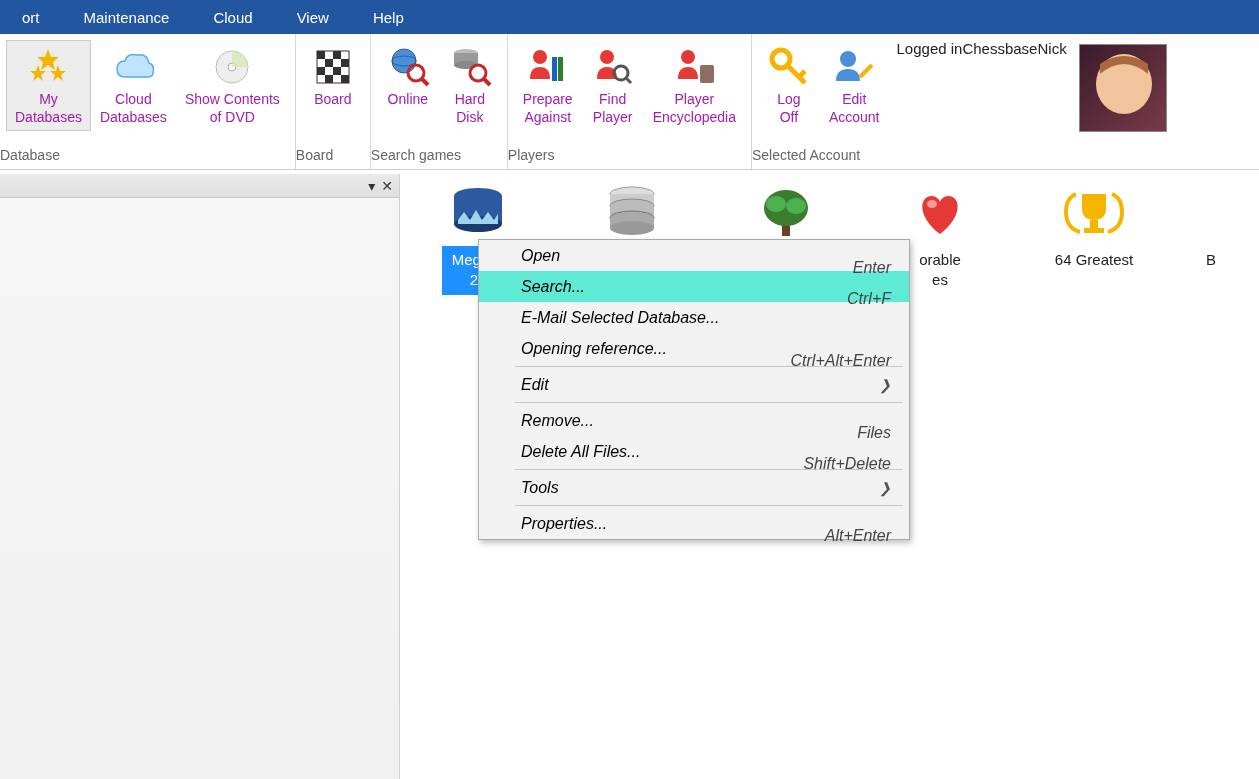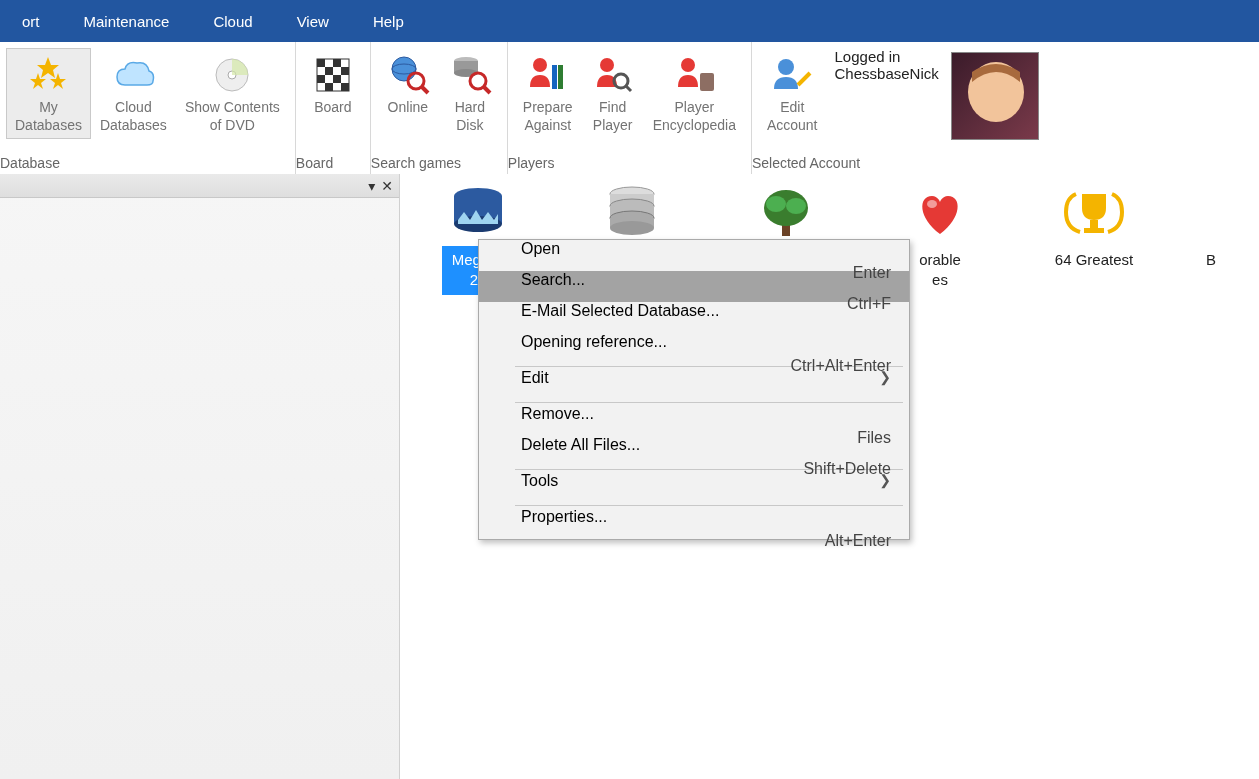--- a/index.html
+++ b/index.html
@@ -1,51 +1,51 @@
 <!DOCTYPE html>
 <html><head>
 <meta charset="utf-8">
 <style>
 * { box-sizing: border-box; margin: 0; padding: 0; }
 body { font-family: "Segoe UI", Tahoma, sans-serif; font-size: 14px; background: #fff; overflow: hidden; width: 1259px; height: 779px; position: relative; }
 
 
-.menubar { background: #2256a0; height: 42px; display: flex; align-items: center; color: #fff; padding-left: 0; }
+.menubar { background: #2256a0; height: 34px; display: flex; align-items: center; color: #fff; padding-left: 0; }
 .menubar .mi { padding: 0 22px; height: 100%; display: flex; align-items: center; cursor: pointer; font-size: 15px; }
 
 
 .ribbon { background: #fff; display: flex; border-bottom: 1px solid #d0d0d0; height: 136px; }
 .group { border-right: 1px solid #d8d8d8; display: flex; flex-direction: column; }
 .group-body { display: flex; align-items: flex-start; flex: 1; padding: 6px 6px 0 6px; }
 .group-label { color: #666; font-size: 14px; padding: 4px 0 6px 0; }
 .rbtn { display: flex; flex-direction: column; align-items: center; justify-content: flex-start; text-align: center; padding: 4px 8px; cursor: pointer; border: 1px solid transparent; min-width: 58px; }
 .rbtn.sel { background: #ececec; border: 1px solid #c9c9c9; }
 .rbtn .ricon { width: 44px; height: 44px; display: flex; align-items: center; justify-content: center; }
-.rbtn .rlabel { font-size: 14px; color: #737373; line-height: 1.25; margin-top: 2px; white-space: pre; }
-
-.account-info { display: flex; flex-direction: column; justify-content: center; padding: 0 8px; font-size: 15px; color: #222; }
+.rbtn .rlabel { font-size: 14px; color: #a21caf; line-height: 1.25; margin-top: 2px; white-space: pre; }
+
+.account-info { display: flex; flex-direction: row; justify-content: center; padding: 0 8px; font-size: 15px; color: #222; }
 .avatar { width: 88px; height: 88px; background: linear-gradient(135deg,#3a1b2a,#7a3a4a); border:1px solid #888; margin: 4px 6px 0 4px; display:flex; align-items:center; justify-content:center; }
 
 
 .sidepanel { position: absolute; left: 0; top: 174px; width: 400px; bottom: 0; background: linear-gradient(#f6f6f6,#f0f0f0); border-right: 1px solid #d0d0d0; }
 .sidepanel-head { height: 24px; background: linear-gradient(#eaeaea,#dedede); border-bottom:1px solid #c8c8c8; display:flex; justify-content:flex-end; align-items:center; padding-right:6px; gap:6px; }
 .sidepanel-head span { cursor:pointer; font-size:14px; color:#333; }
 
 
 .dbarea { position:absolute; left:400px; top:174px; right:0; bottom:0; background:#fff; overflow:hidden; }
 .dbitems { display:flex; padding: 8px 10px 0 26px; gap: 50px; }
 .dbitem { display:flex; flex-direction:column; align-items:center; width: 104px; cursor:pointer; }
 .dbitem .dbicon { width:64px; height:56px; display:flex; align-items:center; justify-content:center; }
 .dbitem .dblabel { text-align:center; font-size:15px; color:#222; margin-top:8px; white-space:pre; line-height:1.35; padding: 4px 6px; }
 .dbitem.sel .dblabel { background:#1e90ff; color:#fff; padding:4px 10px; }
 
 
 .ctxmenu { position:absolute; left:478px; top:239px; width:432px; background:#f2f2f2; border:1px solid #aaa; box-shadow:2px 3px 6px rgba(0,0,0,0.25); font-size:16px; }
-.ctxitem { display:flex; align-items:flex-start; height:31px; padding: 0 18px 0 42px; cursor:pointer; justify-content:space-between; }
-.ctxitem.hl { background:#a3a3a3; }
+.ctxitem { display:flex; align-items:center; height:31px; padding: 0 18px 0 42px; cursor:pointer; justify-content:space-between;font-style:italic; }
+.ctxitem.hl { background:#5eead4; }
 .ctxitem .shortcut { color:#444;margin-top:24px; }
 .ctxsep { height:1px; background:#c8c8c8; margin:2px 6px 2px 36px; }
 .ctxitem .arrow { color:#555; font-size:14px; }
 
 svg { display:block; }
 </style>
 </head>
 <body>
 
 <svg width="0" height="0" style="position:absolute">
@@ -268,20 +268,29 @@
 Encyclopedia</div>
       </div>
     </div>
     <div class="group-label">Players</div>
   </div>
 
   <div class="group" style="flex:1; border-right:none">
     <div class="group-body">
       <div class="rbtn">
         <div class="ricon">
+            <svg width="44" height="44">
+              <use href="#ic-key"></use>
+            </svg>
+          </div>
+        <div class="rlabel">Log
+Off</div>
+      </div>
+      <div class="rbtn">
+        <div class="ricon">
             <svg width="44" height="40">
               <use href="#ic-user-edit"></use>
             </svg>
           </div>
         <div class="rlabel">Edit
 Account</div>
       </div>
       <div class="account-info">
         <div>Logged in</div>
         <div>ChessbaseNick</div>

